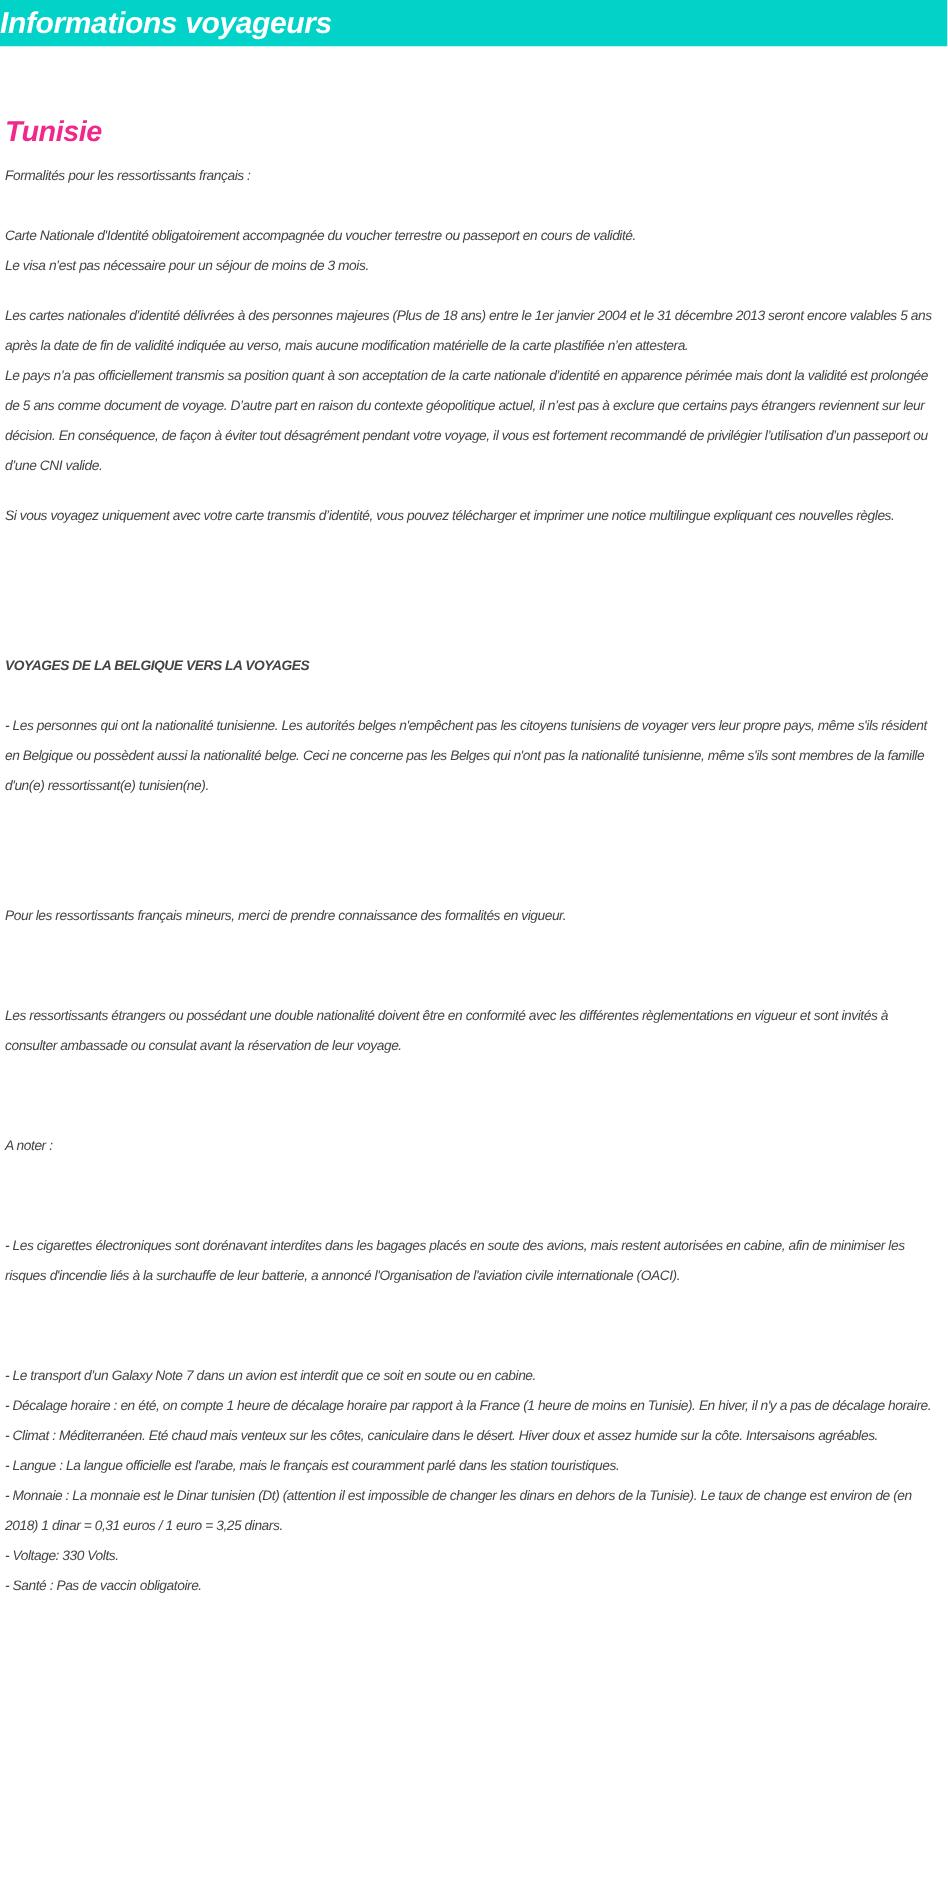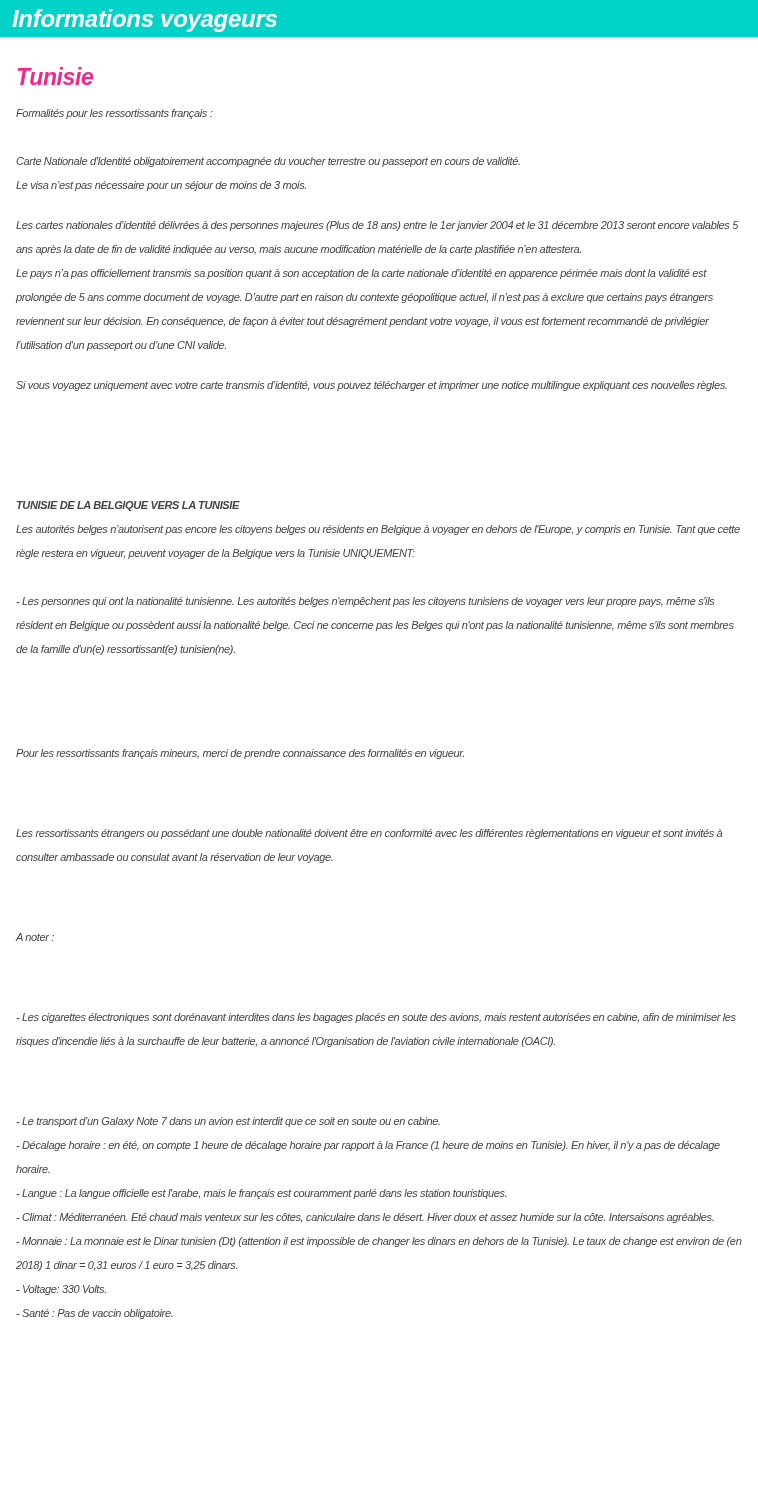--- a/index.html
+++ b/index.html
@@ -5,29 +5,29 @@
   html, body { margin: 0; padding: 0; background: #ffffff; }
   body {
     width: 758px;
     font-family: "Liberation Sans", sans-serif;
     color: #444444;
   }
   .header-bar {
     background: #02d3c9;
     height: 37px;
     line-height: 37px;
-    padding-left: 12px;
+    padding-left: 0;
     color: #ffffff;
     font-style: italic;
     font-weight: bold;
     font-size: 24px;
     letter-spacing: -0.3px;
     box-sizing: border-box;
   }
-  .content { padding: 16px; }
+  .content { padding: 4px; margin-top: 40px; }
   h2.section-title {
     margin: 0;
     color: #f0288c;
     font-style: italic;
     font-weight: bold;
     font-size: 23px;
     letter-spacing: -0.4px;
   }
   h2.title-tunisie { height: 48px; line-height: 48px; }
   h2.title-infos { height: 60px; line-height: 60px; margin-top: 0; }
@@ -61,22 +61,21 @@
   <p>Carte Nationale d'Identité obligatoirement accompagnée du voucher terrestre ou passeport en cours de validité.</p>
   <p>Le visa n’est pas nécessaire pour un séjour de moins de 3 mois.</p>
   <div class="gap-16"></div>
   <p>Les cartes nationales d’identité délivrées à des personnes majeures (Plus de 18 ans) entre le 1er janvier 2004 et le 31 décembre 2013 seront encore valables 5 ans après la date de fin de validité indiquée au verso, mais aucune modification matérielle de la carte plastifiée n’en attestera.</p>
   <p>Le pays n’a pas officiellement transmis sa position quant à son acceptation de la carte nationale d’identité en apparence périmée mais dont la validité est prolongée de 5 ans comme document de voyage. D’autre part en raison du contexte géopolitique actuel, il n’est pas à exclure que certains pays étrangers reviennent sur leur décision. En conséquence, de façon à éviter tout désagrément pendant votre voyage, il vous est fortement recommandé de privilégier l’utilisation d’un passeport ou d’une CNI valide.</p>
   <div class="gap-16"></div>
   <p>Si vous voyagez uniquement avec votre carte transmis d’identité, vous pouvez télécharger et imprimer une notice multilingue expliquant ces nouvelles règles.</p>
 
   <div class="gap-96"></div>
 
-  <p class="bold">TUNISIE DE LA BELGIQUE VERS LA TUNISIE</p>
-  <p>Les autorités belges n’autorisent pas encore les citoyens belges ou résidents en Belgique à voyager en dehors de l'Europe, y compris en Tunisie. Tant que cette règle restera en vigueur, peuvent voyager de la Belgique vers la Tunisie UNIQUEMENT:</p>
+  <p class="bold">VOYAGES DE LA BELGIQUE VERS LA VOYAGES</p>
   <div class="gap-24"></div>
   <p>- Les personnes qui ont la nationalité tunisienne. Les autorités belges n'empêchent pas les citoyens tunisiens de voyager vers leur propre pays, même s'ils résident en Belgique ou possèdent aussi la nationalité belge. Ceci ne concerne pas les Belges qui n'ont pas la nationalité tunisienne, même s'ils sont membres de la famille d'un(e) ressortissant(e) tunisien(ne).</p>
 
   <div class="gap-80"></div>
 
   <p>Pour les ressortissants français mineurs, merci de prendre connaissance des formalités en vigueur.</p>
 
   <div class="gap-56"></div>
 
   <p>Les ressortissants étrangers ou possédant une double nationalité doivent être en conformité avec les différentes règlementations en vigueur et sont invités à consulter ambassade ou consulat avant la réservation de leur voyage.</p>
@@ -88,18 +87,18 @@
   <div class="gap-56"></div>
 
   <p>- Les cigarettes électroniques sont dorénavant interdites dans les bagages placés en soute des avions, mais restent autorisées en cabine, afin de minimiser les risques d'incendie liés à la surchauffe de leur batterie, a annoncé l'Organisation de l'aviation civile internationale (OACI).</p>
 
   <div class="gap-56"></div>
 
   <p>- Le transport d’un Galaxy Note 7 dans un avion est interdit que ce soit en soute ou en cabine.</p>
 
 
   <p>- Décalage horaire : en été, on compte 1 heure de décalage horaire par rapport à la France (1 heure de moins en Tunisie). En hiver, il n'y a pas de décalage horaire.</p>
+  <p>- Climat : Méditerranéen. Eté chaud mais venteux sur les côtes, caniculaire dans le désert. Hiver doux et assez humide sur la côte. Intersaisons agréables.</p>
   <p>- Langue : La langue officielle est l'arabe, mais le français est couramment parlé dans les station touristiques.</p>
-  <p>- Climat : Méditerranéen. Eté chaud mais venteux sur les côtes, caniculaire dans le désert. Hiver doux et assez humide sur la côte. Intersaisons agréables.</p>
   <p>- Monnaie : La monnaie est le Dinar tunisien (Dt) (attention il est impossible de changer les dinars en dehors de la Tunisie). Le taux de change est environ de (en 2018) 1 dinar = 0,31 euros / 1 euro = 3,25 dinars.</p>
   <p>- Voltage: 330 Volts.</p>
   <p>- Santé : Pas de vaccin obligatoire.</p>
 </div>
 
 </body></html>

